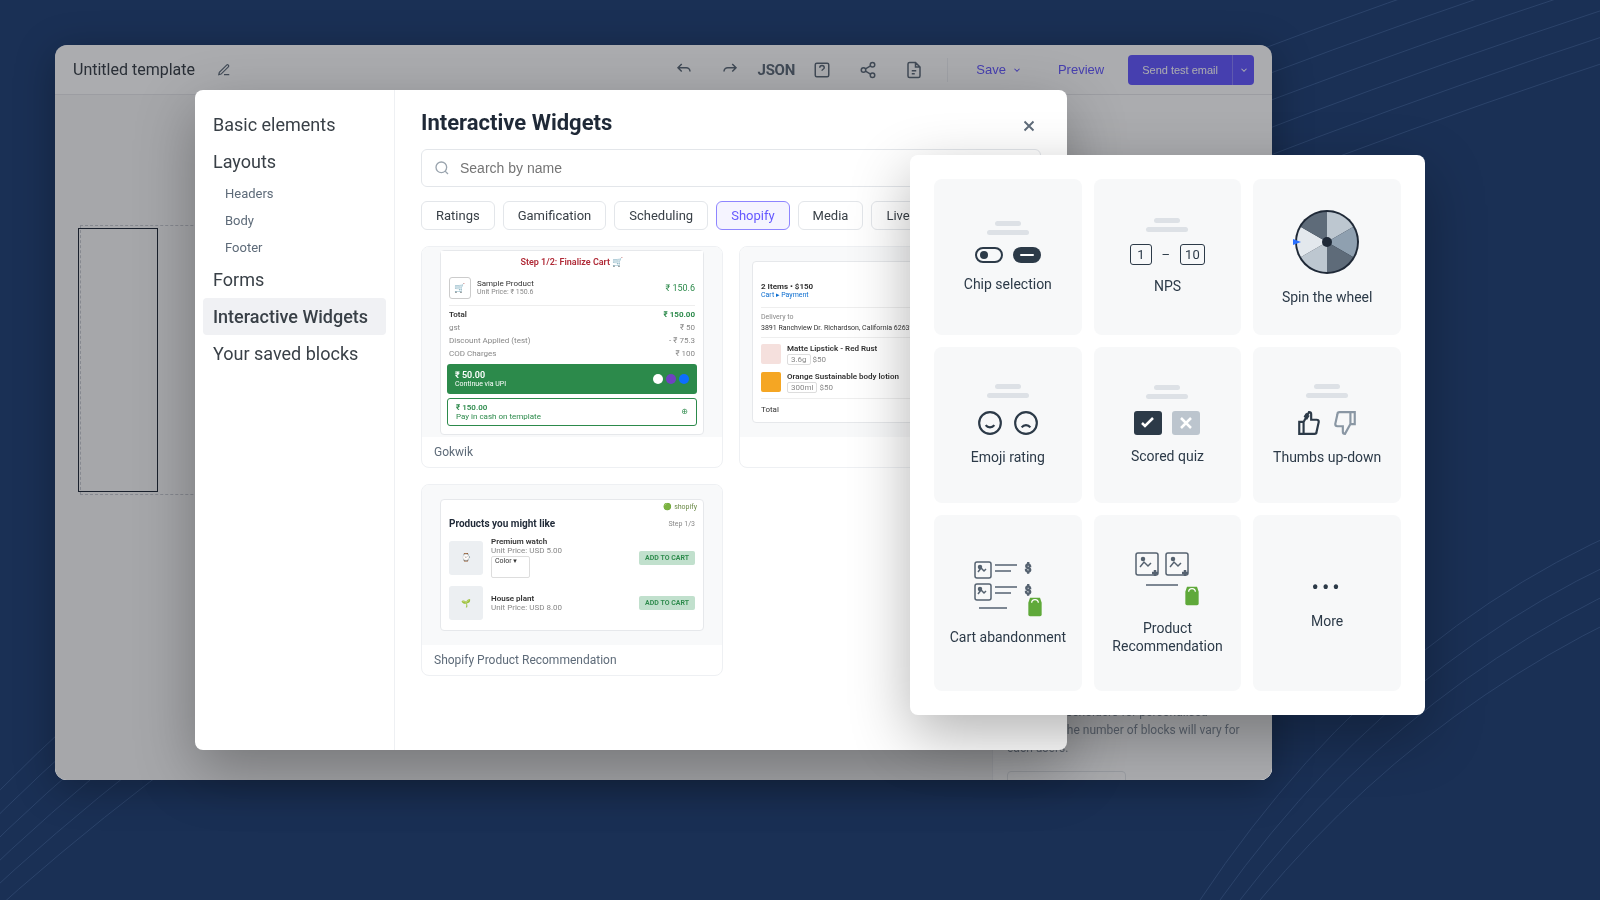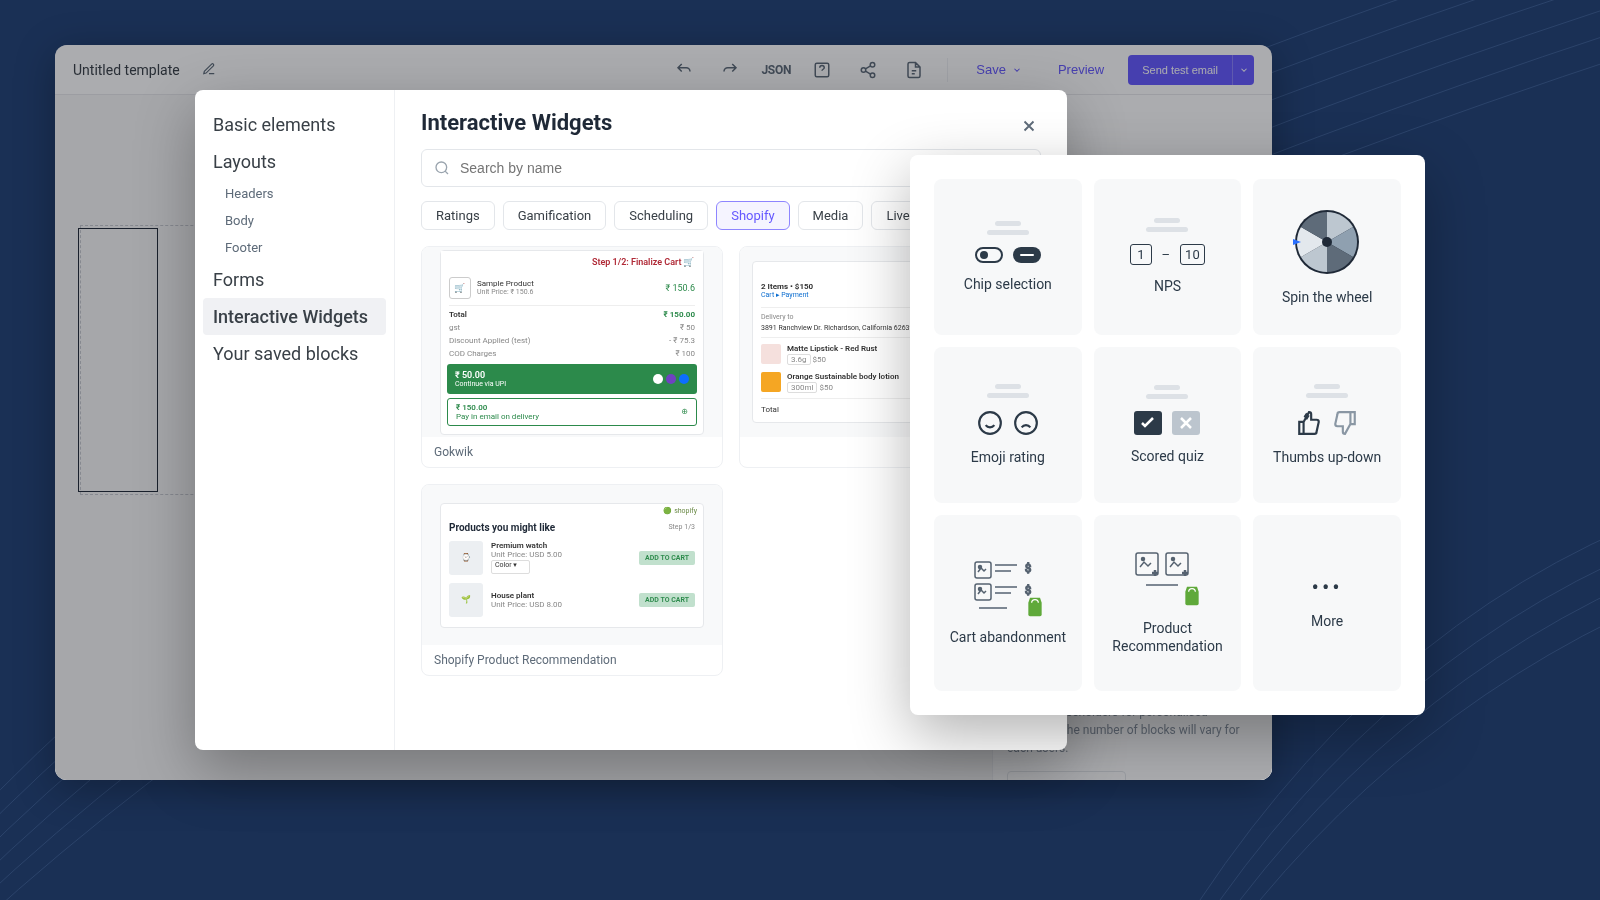--- a/index.html
+++ b/index.html
@@ -28,25 +28,25 @@
   overflow: hidden;
 }
 .app-header {
   height: 50px;
   border-bottom: 1px solid #e8e8ec;
   display: flex;
   align-items: center;
   padding: 0 18px;
   gap: 12px;
 }
-.title-group { display: flex; align-items: flex-start; gap: 22px; color: #394047; font-size: 14px; }
+.title-group { display: flex; align-items: center; gap: 22px; color: #394047; font-size: 16px; }
 .header-spacer { flex: 1; }
 .hdr-icn { width: 34px; height: 34px; display: flex; align-items: center; justify-content: center; color: #5e6b79; cursor: pointer; border-radius: 4px; }
 .hdr-icn svg { width: 18px; height: 18px; }
-.json-btn { font-size: 12px; font-weight: 700; color: #5e6b79; letter-spacing: -0.3px; }
+.json-btn { font-size: 15px; font-weight: 700; color: #5e6b79; letter-spacing: -0.3px; }
 .save-btn { height: 30px; padding: 0 12px; display: flex; align-items: center; gap: 6px; color: #6558ff; font-size: 13px; border: none; background: transparent; cursor: pointer; }
 .preview-btn { height: 30px; padding: 0 12px; color: #6558ff; font-size: 13px; border: none; background: transparent; cursor: pointer; }
 .send-btn-group { display: flex; height: 30px; }
 .send-btn { padding: 0 14px; background: #6558ff; color: #fff; font-size: 11px; border: none; border-radius: 4px 0 0 4px; cursor: pointer; }
 .send-caret { width: 22px; background: #6558ff; border: none; border-left: 1px solid rgba(255,255,255,0.25); border-radius: 0 4px 4px 0; cursor: pointer; display: flex; align-items: center; justify-content: center; }
 .canvas-area { position: absolute; top: 50px; left: 0; right: 0; bottom: 0; background: #f7f7f8; }
 .canvas-stage { position: absolute; left: 25px; top: 130px; width: 720px; height: 270px; }
 .stage-dashed { border: 1px dashed #c7c9cf; position: absolute; inset: 0; }
 .stage-solid { position: absolute; top: 3px; left: -2px; bottom: 3px; width: 80px; border: 1px solid #1f2937; }
 .right-panel { position: absolute; top: 50px; right: 0; width: 280px; bottom: 0; background: #fff; border-left: 1px solid #eef0f3; padding: 14px; color: #5e6b79; font-size: 12px; }
@@ -99,21 +99,21 @@
 }
 .tl-grid { display: grid; grid-template-columns: repeat(3,1fr); gap: 12px; }
 .tl { background: #f7f8f9; border-radius: 8px; height: 156px; display: flex; flex-direction: column; align-items: center; justify-content: center; gap: 12px; cursor: pointer; padding: 10px; }
 .tl .placeholder-lines { display:flex; flex-direction:column; align-items:center; gap:4px;}
 .plh { height: 5px; border-radius: 3px; background: #dde1e6; }
 .tl .label { font-size: 14px; color: #2c3a48; text-align: center; line-height: 1.3; }
 .tl .ico-row { display: flex; gap: 10px; align-items: center; justify-content: center; color: #5e6b79; }
 svg { display: block; }
 
 
-.gokwik-thumb .hdr { background:#fff; padding:6px 8px; text-align:right; color:#b02a37; font-size:9px; font-weight:600;}
+.gokwik-thumb .hdr { background:#fff; padding:6px 8px; text-align:center; color:#b02a37; font-size:9px; font-weight:600;}
 .gokwik-thumb .row { display:flex; justify-content:space-between; padding:2px 8px; font-size:8px; color:#2c8a4b;}
 .gokwik-thumb .upi { background:#2c8a4b; color:#fff; margin:4px 6px; border-radius:3px; padding:6px 8px; display:flex; justify-content:space-between; align-items:center; font-size:9px;}
 .gokwik-thumb .cod { border:1px solid #2c8a4b; color:#2c8a4b; margin:4px 6px 8px; border-radius:3px; padding:4px 8px; font-size:8px;}
 .gokwik-thumb .prod { display:flex; align-items:center; gap:6px; padding:4px 8px;}
 .gokwik-thumb .prod .sq { width:22px; height:22px; border:1px solid #ccc; border-radius:3px; display:flex;align-items:center;justify-content:center;}
 .shopify-thumb .s-hdr { display:flex; justify-content: space-between; padding:6px 8px; align-items:center; font-size:8px;}
 .shopify-thumb .s-chk { background:#1f2937; color:#fff; font-size:8px; padding:3px 8px; border-radius:2px;}
 .shopify-thumb .line { display:flex; gap:6px; padding:4px 8px; align-items:flex-start; font-size:8px;}
 .shopify-thumb .psq { width:20px; height:20px; background:#f3ede8; border-radius:2px;}
 .recomm-thumb .title { font-size:10px; font-weight:700; padding:8px; color:#1f2937;}
@@ -288,21 +288,21 @@
                 </div>
                 <div style="display:flex;gap:3px;">
                   <span style="width:10px;height:10px;border-radius:50%;background:#fff;"></span>
                   <span style="width:10px;height:10px;border-radius:50%;background:#6f42c1;"></span>
                   <span style="width:10px;height:10px;border-radius:50%;background:#0d6efd;"></span>
                 </div>
               </div>
             <div class="cod" style="display:flex;justify-content:space-between;align-items:center;">
                 <div>
                   <div style="font-weight:600;">₹ 150.00</div>
-                  <div>Pay in email on delivery</div>
+                  <div>Pay in cash on template</div>
                 </div>
                 <span>⊕</span>
               </div>
           </div>
         </div>
         <div class="cap">Gokwik</div>
       </div>
       <div class="wcard">
         <div class="thumb">
           <div class="thumb-panel shopify-thumb" style="width:92%;">
@@ -348,21 +348,21 @@
       <div class="wcard">
         <div class="thumb" style="height:160px;">
           <div class="thumb-panel recomm-thumb" style="width:88%;">
             <div style="text-align:right;padding:3px 6px;font-size:7px;color:#6b8a47;">🟢 <span>shopify</span></div>
             <div style="display:flex;justify-content:space-between;align-items:center;padding:0 8px;">
               <div class="title" style="padding:4px 0;">Products you might like</div>
               <div style="font-size:7px;color:#888;">Step 1/3</div>
             </div>
             <div class="prow">
                 <div class="img">⌚</div>
-                <div><div style="font-weight:600;">Premium watch</div><div style="color:#888;">Unit Price: USD 5.00</div><div style="border:1px solid #ddd;font-size:7px;padding:0 12px 4px 3px;display:inline-block;border-radius:2px;margin-top:1px;"><span>Color</span> ▾</div></div>
+                <div><div style="font-weight:600;">Premium watch</div><div style="color:#888;">Unit Price: USD 5.00</div><div style="border:1px solid #ddd;font-size:7px;padding:0 12px 12px 3px;display:inline-block;border-radius:2px;margin-top:1px;"><span>Color</span> ▾</div></div>
                 <div class="atc">ADD TO CART</div>
               </div>
             <div class="prow">
                 <div class="img">🌱</div>
                 <div>
                   <div style="font-weight:600;">House plant</div>
                   <div style="color:#888;">Unit Price: USD 8.00</div>
                 </div>
                 <div class="atc">ADD TO CART</div>
               </div>

